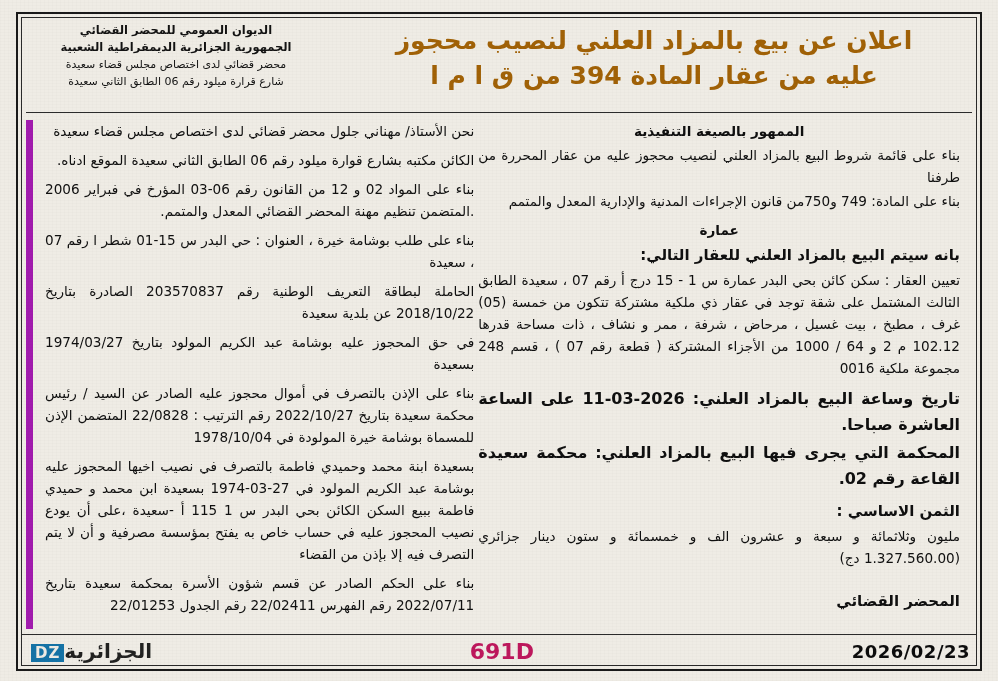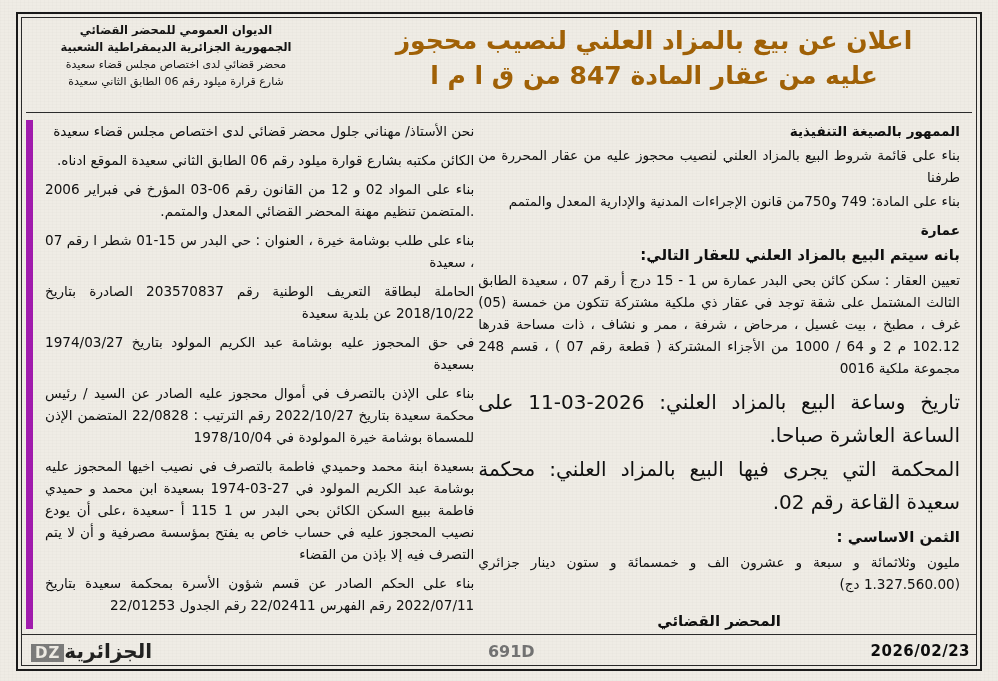--- a/index.html
+++ b/index.html
@@ -124,97 +124,97 @@
     border-left: 7px solid #a21caf;
   }
   .col-left {
     flex: 1 1 auto;
     padding-right: 12px;
     padding-left: 2px;
   }
   .p {
     margin: 0 0 2px 0;
   }
-  .p.center { }
+  .p.center { text-align: center; }
   .p.bold { font-weight: bold; }
   .p.big { font-size: 15px; font-weight: bold; }
   .p.sp { margin-bottom: 7px; }
   .sig {
-    text-align: center;
+    text-align: right;
     font-weight: bold;
     font-size: 15px;
-    margin-top: 14px;
+    margin-top: 20px;
   }
   .label-strong {
-    font-weight: normal;
-    font-size: 20px;
+    font-weight: bold;
+    font-size: 16px;
   }
 
   
   .footer {
     position: absolute;
     left: 22px;
     right: 22px;
     bottom: 14px;
     height: 32px;
     border-top: 1px solid #2b2b2b;
     display: flex;
     flex-direction: row;
     align-items: center;
     z-index: 6;
   }
   .footer-date {
     flex: 0 0 auto;
-    font-size: 15px;
+    font-size: 18px;
     font-weight: bold;
     letter-spacing: 0.5px;
     color: #0d0d0d;
     padding-right: 6px;
     direction: ltr;
   }
   .footer-code {
     flex: 1 1 auto;
     text-align: center;
-    font-size: 16px;
-    font-weight: bold;
-    color: #737373;
+    font-size: 22px;
+    font-weight: bold;
+    color: #be185d;
     direction: ltr;
   }
   .footer-brand {
     flex: 0 0 auto;
     font-size: 20px;
     font-weight: bold;
     color: #111;
     padding-left: 6px;
     opacity: 0.92;
     letter-spacing: -1px;
   }
   .footer-brand .blk {
     display: inline-block;
-    background: #737373;
+    background: #0369a1;
     color: #efece5;
     padding: 0 4px;
     margin-left: 3px;
     font-size: 15px;
     letter-spacing: 1px;
   }
 </style>
 </head>
 <body>
 
 <div class="page">
   <div class="frame">
     <div class="frame-inner"></div>
   </div>
 
   <div class="header">
     <div class="header-title-box">
       <div class="header-title">
         <span class="ln">اعلان عن بيع بالمزاد العلني لنصيب محجوز</span>
-        <span class="ln">عليه من عقار المادة 847 من ق ا م ا</span>
+        <span class="ln">عليه من عقار المادة 394 من ق ا م ا</span>
       </div>
     </div>
     <div class="header-org">
       <div>الديوان العمومي للمحضر القضائي</div>
       <div>الجمهورية الجزائرية الديمقراطية الشعبية</div>
       <div class="thin">محضر قضائي لدى اختصاص مجلس قضاء سعيدة</div>
       <div class="thin">شارع قرارة ميلود رقم 06 الطابق الثاني سعيدة</div>
     </div>
   </div>
   <div class="hdr-rule"></div>

